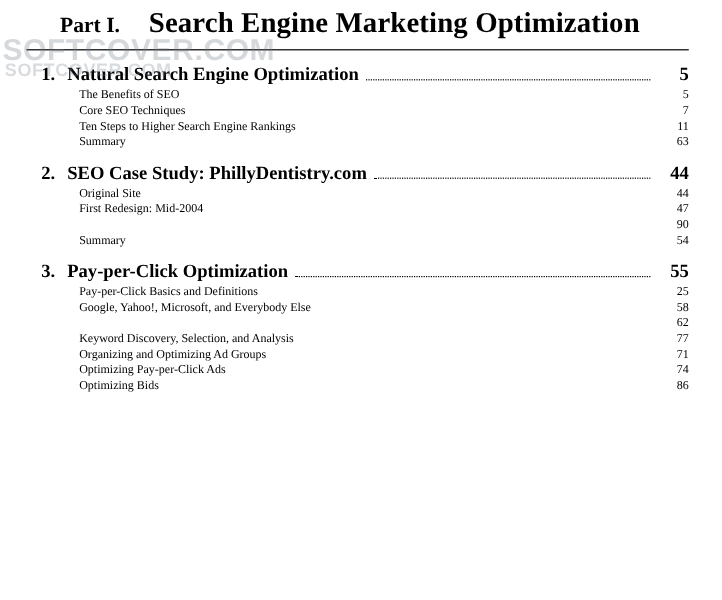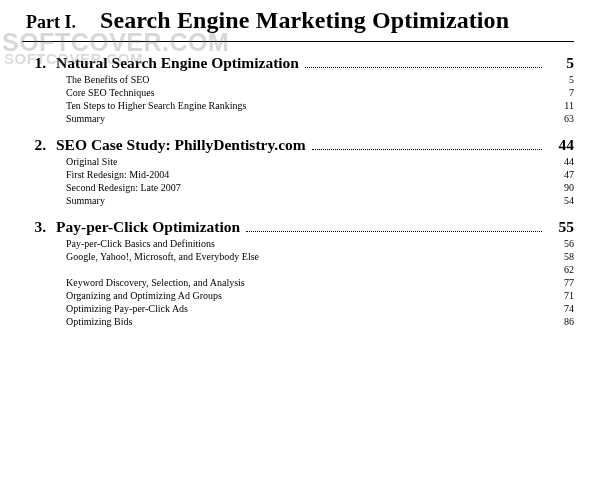--- a/index.html
+++ b/index.html
@@ -62,20 +62,21 @@
     align-items: baseline;
     padding-top: 7px;
     padding-left: 4px;
   }
   .part-head .part-label {
     font-family: "Liberation Serif", serif;
     font-weight: bold;
     font-size: 18px;
     width: 74px;
     flex: 0 0 74px;
+    margin-left: 24px;
   }
   .part-head .part-title {
     font-family: "Liberation Serif", serif;
     font-weight: bold;
     font-size: 24px;
     letter-spacing: 0.1px;
   }
 
   .rule {
     height: 1px;
@@ -193,42 +194,41 @@
       <div class="sec-title">Original Site</div>
       <div class="sec-fill"></div>
       <div class="sec-page">44</div>
     </div>
     <div class="section-row">
       <div class="sec-title">First Redesign: Mid-2004</div>
       <div class="sec-fill"></div>
       <div class="sec-page">47</div>
     </div>
     <div class="section-row">
-      <div class="sec-title">Second Redesign: Late 2007</div>
       <div class="sec-fill"></div>
       <div class="sec-page">90</div>
     </div>
     <div class="section-row">
       <div class="sec-title">Summary</div>
       <div class="sec-fill"></div>
       <div class="sec-page">54</div>
     </div>
   </div>
 
   <div class="chapter">
     <div class="chapter-row">
       <div class="ch-num">3.</div>
       <div class="ch-title">Pay-per-Click Optimization</div>
       <div class="leader"></div>
       <div class="ch-page">55</div>
     </div>
     <div class="section-row">
       <div class="sec-title">Pay-per-Click Basics and Definitions</div>
       <div class="sec-fill"></div>
-      <div class="sec-page">56</div>
+      <div class="sec-page">25</div>
     </div>
     <div class="section-row">
       <div class="sec-title">Google, Yahoo!, Microsoft, and Everybody Else</div>
       <div class="sec-fill"></div>
       <div class="sec-page">58</div>
     </div>
     <div class="section-row">
       <div class="sec-fill"></div>
       <div class="sec-page">62</div>
     </div>

